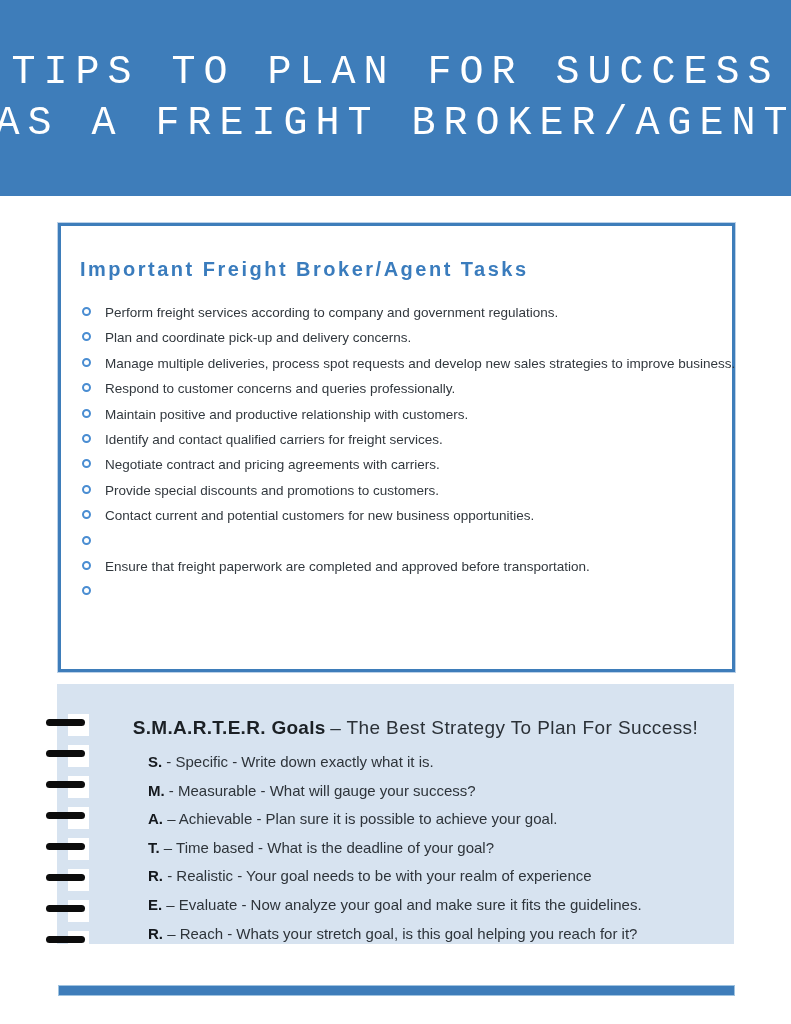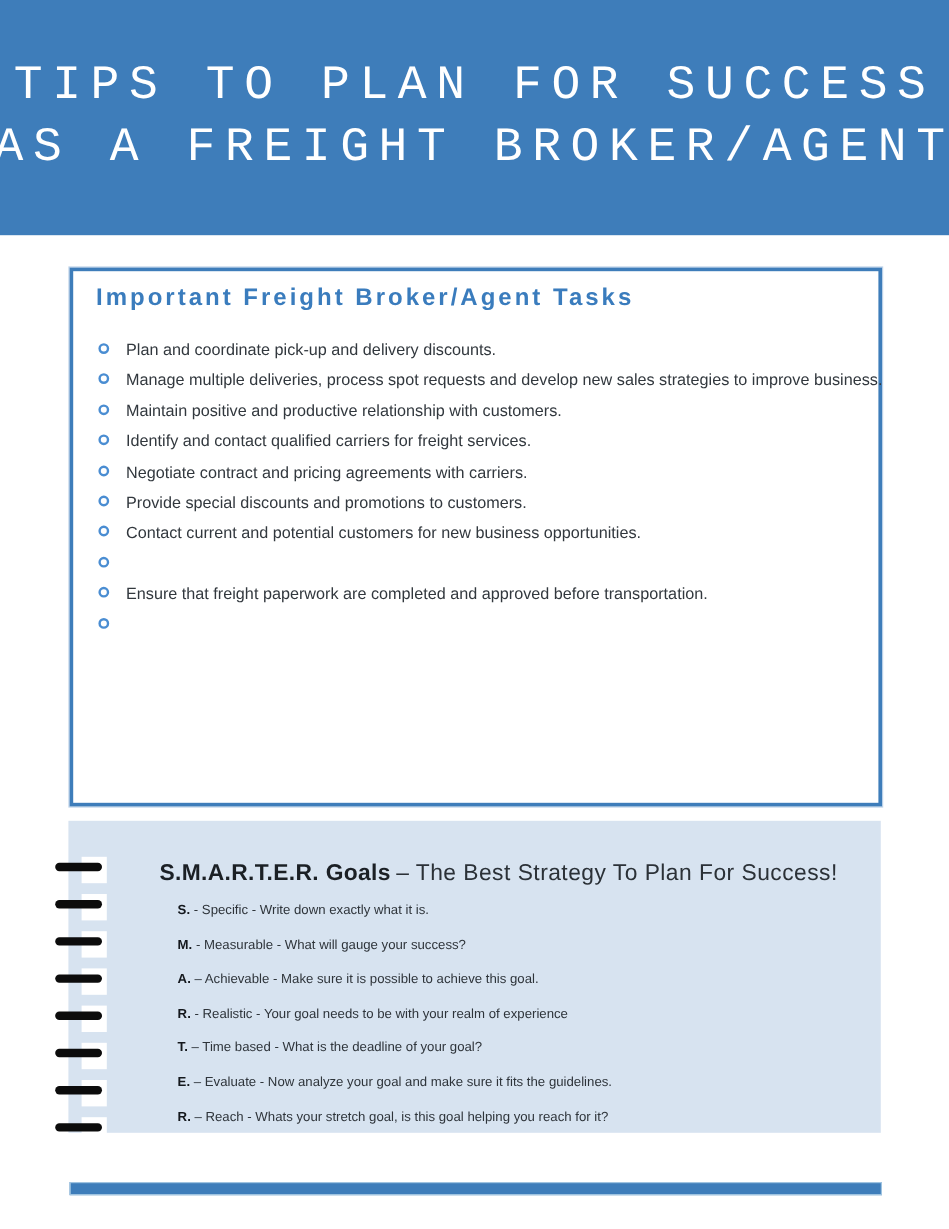--- a/index.html
+++ b/index.html
@@ -22,21 +22,21 @@
     background:var(--accent);
     display:flex;align-items:center;justify-content:center;
   }
   .banner-title{text-align:center;color:#ffffff;font-weight:300;}
   .banner-title span{display:block;font-size:40px;letter-spacing:8px;line-height:51px;white-space:nowrap;font-family:Liberation Mono, monospace;}
   
   .tasks-box{
     position:absolute;left:58px;top:223px;width:677px;height:449px;
     background:#ffffff;border:3px solid var(--accent);
     box-shadow:0 0 0 1px rgba(150,185,220,.65);
-    padding:11px 16px 0 19px;
+    padding:32px 16px 0 19px;
   }
   .tasks-heading{
     margin:0;color:var(--heading-blue);
     font-size:20px;font-weight:700;letter-spacing:2.5px;white-space:nowrap;
   }
   .tasks-list{margin-top:24px;}
   .task-item{display:flex;align-items:flex-start;height:25.4px;}
   .task-circle{
     flex:0 0 auto;width:9px;height:9px;margin:2px 0 0 2px;
     border:2px solid var(--bullet-blue);border-radius:50%;background:transparent;
@@ -49,21 +49,21 @@
   .goals-panel{
     position:absolute;left:57px;top:684px;width:677px;height:260px;
     background:var(--panel-bg);
   }
   .goals-title{
     margin:33px 18px 0 58px;text-align:center;white-space:nowrap;
   }
   .goals-title-bold{font-size:19px;font-weight:800;color:#1b2025;letter-spacing:.3px;}
   .goals-title-rest{font-size:19px;font-weight:400;color:#2b3137;letter-spacing:.4px;}
   .goals-list{margin:14px 0 0 91px;}
-  .goal-item{height:28.6px;font-size:11px;color:#2e343a;white-space:nowrap;}
+  .goal-item{height:28.6px;font-size:15px;color:#2e343a;white-space:nowrap;}
   .goal-item b{font-weight:800;color:#14181d;}
   
   .ring{position:absolute;left:46px;width:44px;height:7px;}
   .ring .notch{
     position:absolute;left:22px;top:-5px;width:21px;height:22px;background:#ffffff;
   }
   .ring .bar{
     position:absolute;left:0;top:0;width:39px;height:7px;
     background:var(--ring-black);border-radius:3.5px;
   }
@@ -89,25 +89,33 @@
     <span>TIPS TO PLAN FOR SUCCESS</span>
     <span>AS A FREIGHT BROKER/AGENT</span>
   </div>
 </header>
 
 <section class="tasks-box">
   <h2 class="tasks-heading">Important Freight Broker/Agent Tasks</h2>
   <div class="tasks-list">
       <div class="task-item">
         <span class="task-circle"></span>
-        <span class="task-text">Plan and coordinate pick-up and delivery discounts.</span>
+        <span class="task-text">Perform freight services according to company and government regulations.</span>
+      </div>
+      <div class="task-item">
+        <span class="task-circle"></span>
+        <span class="task-text">Plan and coordinate pick-up and delivery concerns.</span>
       </div>
       <div class="task-item">
         <span class="task-circle"></span>
         <span class="task-text">Manage multiple deliveries, process spot requests and develop new sales strategies to improve business.</span>
+      </div>
+      <div class="task-item">
+        <span class="task-circle"></span>
+        <span class="task-text">Respond to customer concerns and queries professionally.</span>
       </div>
       <div class="task-item">
         <span class="task-circle"></span>
         <span class="task-text">Maintain positive and productive relationship with customers.</span>
       </div>
       <div class="task-item">
         <span class="task-circle"></span>
         <span class="task-text">Identify and contact qualified carriers for freight services.</span>
       </div>
       <div class="task-item">
@@ -136,23 +144,23 @@
 </section>
 
 <section class="goals-panel">
   <div class="goals-title">
     <span class="goals-title-bold">S.M.A.R.T.E.R. Goals</span>
     <span class="goals-title-rest">– The Best Strategy To Plan For Success!</span>
   </div>
   <div class="goals-list">
       <div class="goal-item"><b>S.</b> <span>- Specific - Write down exactly what it is.</span></div>
       <div class="goal-item"><b>M.</b> <span>- Measurable - What will gauge your success?</span></div>
-      <div class="goal-item"><b>A.</b> <span>– Achievable - Make sure it is possible to achieve this goal.</span></div>
+      <div class="goal-item"><b>A.</b> <span>– Achievable - Plan sure it is possible to achieve your goal.</span></div>
+      <div class="goal-item"><b>T.</b> <span>– Time based - What is the deadline of your goal?</span></div>
       <div class="goal-item"><b>R.</b> <span>- Realistic - Your goal needs to be with your realm of experience</span></div>
-      <div class="goal-item"><b>T.</b> <span>– Time based - What is the deadline of your goal?</span></div>
       <div class="goal-item"><b>E.</b> <span>– Evaluate - Now analyze your goal and make sure it fits the guidelines.</span></div>
       <div class="goal-item"><b>R.</b> <span>– Reach - Whats your stretch goal, is this goal helping you reach for it?</span></div>
     </div>
 </section>
 
 <div class="ring">
     <span class="notch"></span>
     <span class="bar"></span>
   </div>
 <div class="ring">

